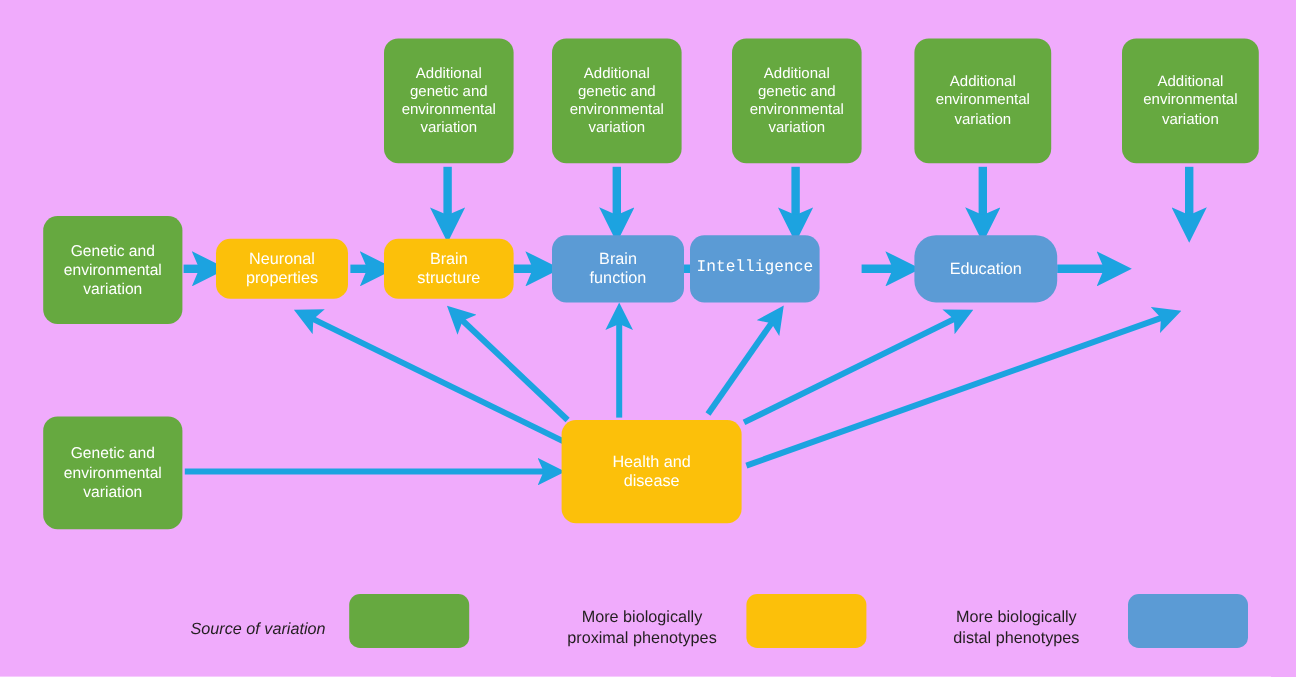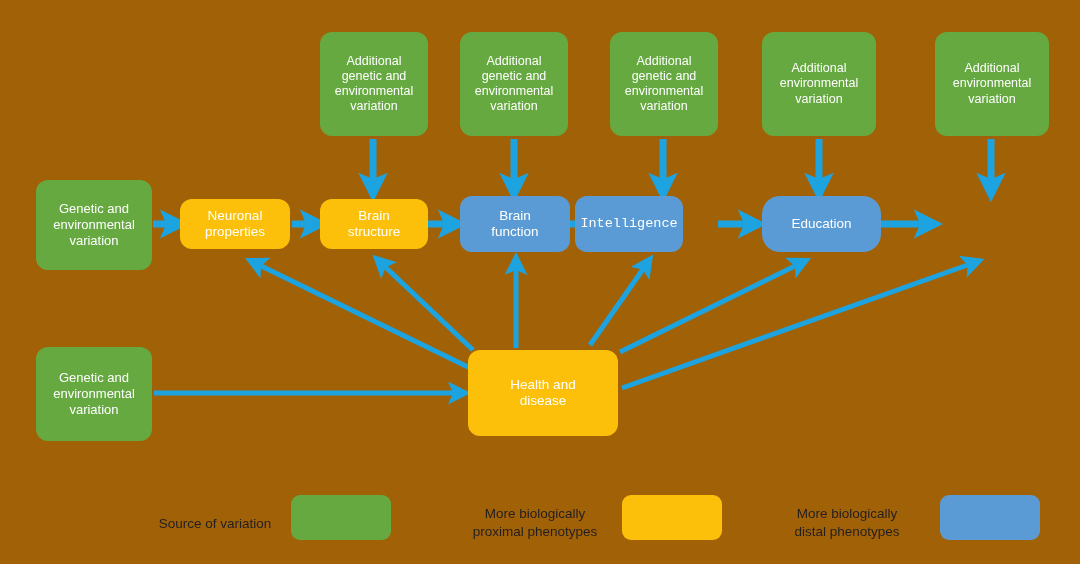--- a/index.html
+++ b/index.html
@@ -8,21 +8,21 @@
     padding: 0;
     background: #ffffff;
   }
   body {
     font-family: "Liberation Sans", sans-serif;
   }
   #canvas {
     position: relative;
     width: 1080px;
     height: 564px;
-    background: #a16207;
+    background: #f0abfc;
     overflow: hidden;
   }
   #arrow-layer {
     position: absolute;
     left: 0;
     top: 0;
     width: 1080px;
     height: 564px;
     pointer-events: none;
   }
@@ -138,21 +138,21 @@
   <div class="node yellow node-pheno" style="left:320px; top:199px; width:108px; height:50px;">Brain
 structure</div>
   <div class="node blue node-pheno" style="left:460px; top:196px; width:110px; height:56px;">Brain
 function</div>
   <div class="node blue node-pheno" style="left:575px; top:196px; width:108px; height:56px;font-family:Liberation Mono, monospace;">Intelligence</div>
   <div class="node blue node-pheno" style="left:762px; top:196px; width:119px; height:56px;border-radius:18px;">Education</div>
 
   <div class="node yellow node-hub" style="left:468px; top:350px; width:150px; height:86px;">Health and
 disease</div>
 
-  <div class="legend-label" style="left:140px; top:515px; width:150px;">Source of variation</div>
+  <div class="legend-label" style="left:140px; top:515px; width:150px;font-style:italic;">Source of variation</div>
   <div class="legend-swatch sw-green" style="left:291px; top:495px; width:100px; height:45px;"></div>
 
   <div class="legend-label" style="left:451px; top:505px; width:168px;">More biologically
 proximal phenotypes</div>
   <div class="legend-swatch sw-yellow" style="left:622px; top:495px; width:100px; height:45px;"></div>
 
   <div class="legend-label" style="left:768px; top:505px; width:158px;">More biologically
 distal phenotypes</div>
   <div class="legend-swatch sw-blue" style="left:940px; top:495px; width:100px; height:45px;"></div>
 

